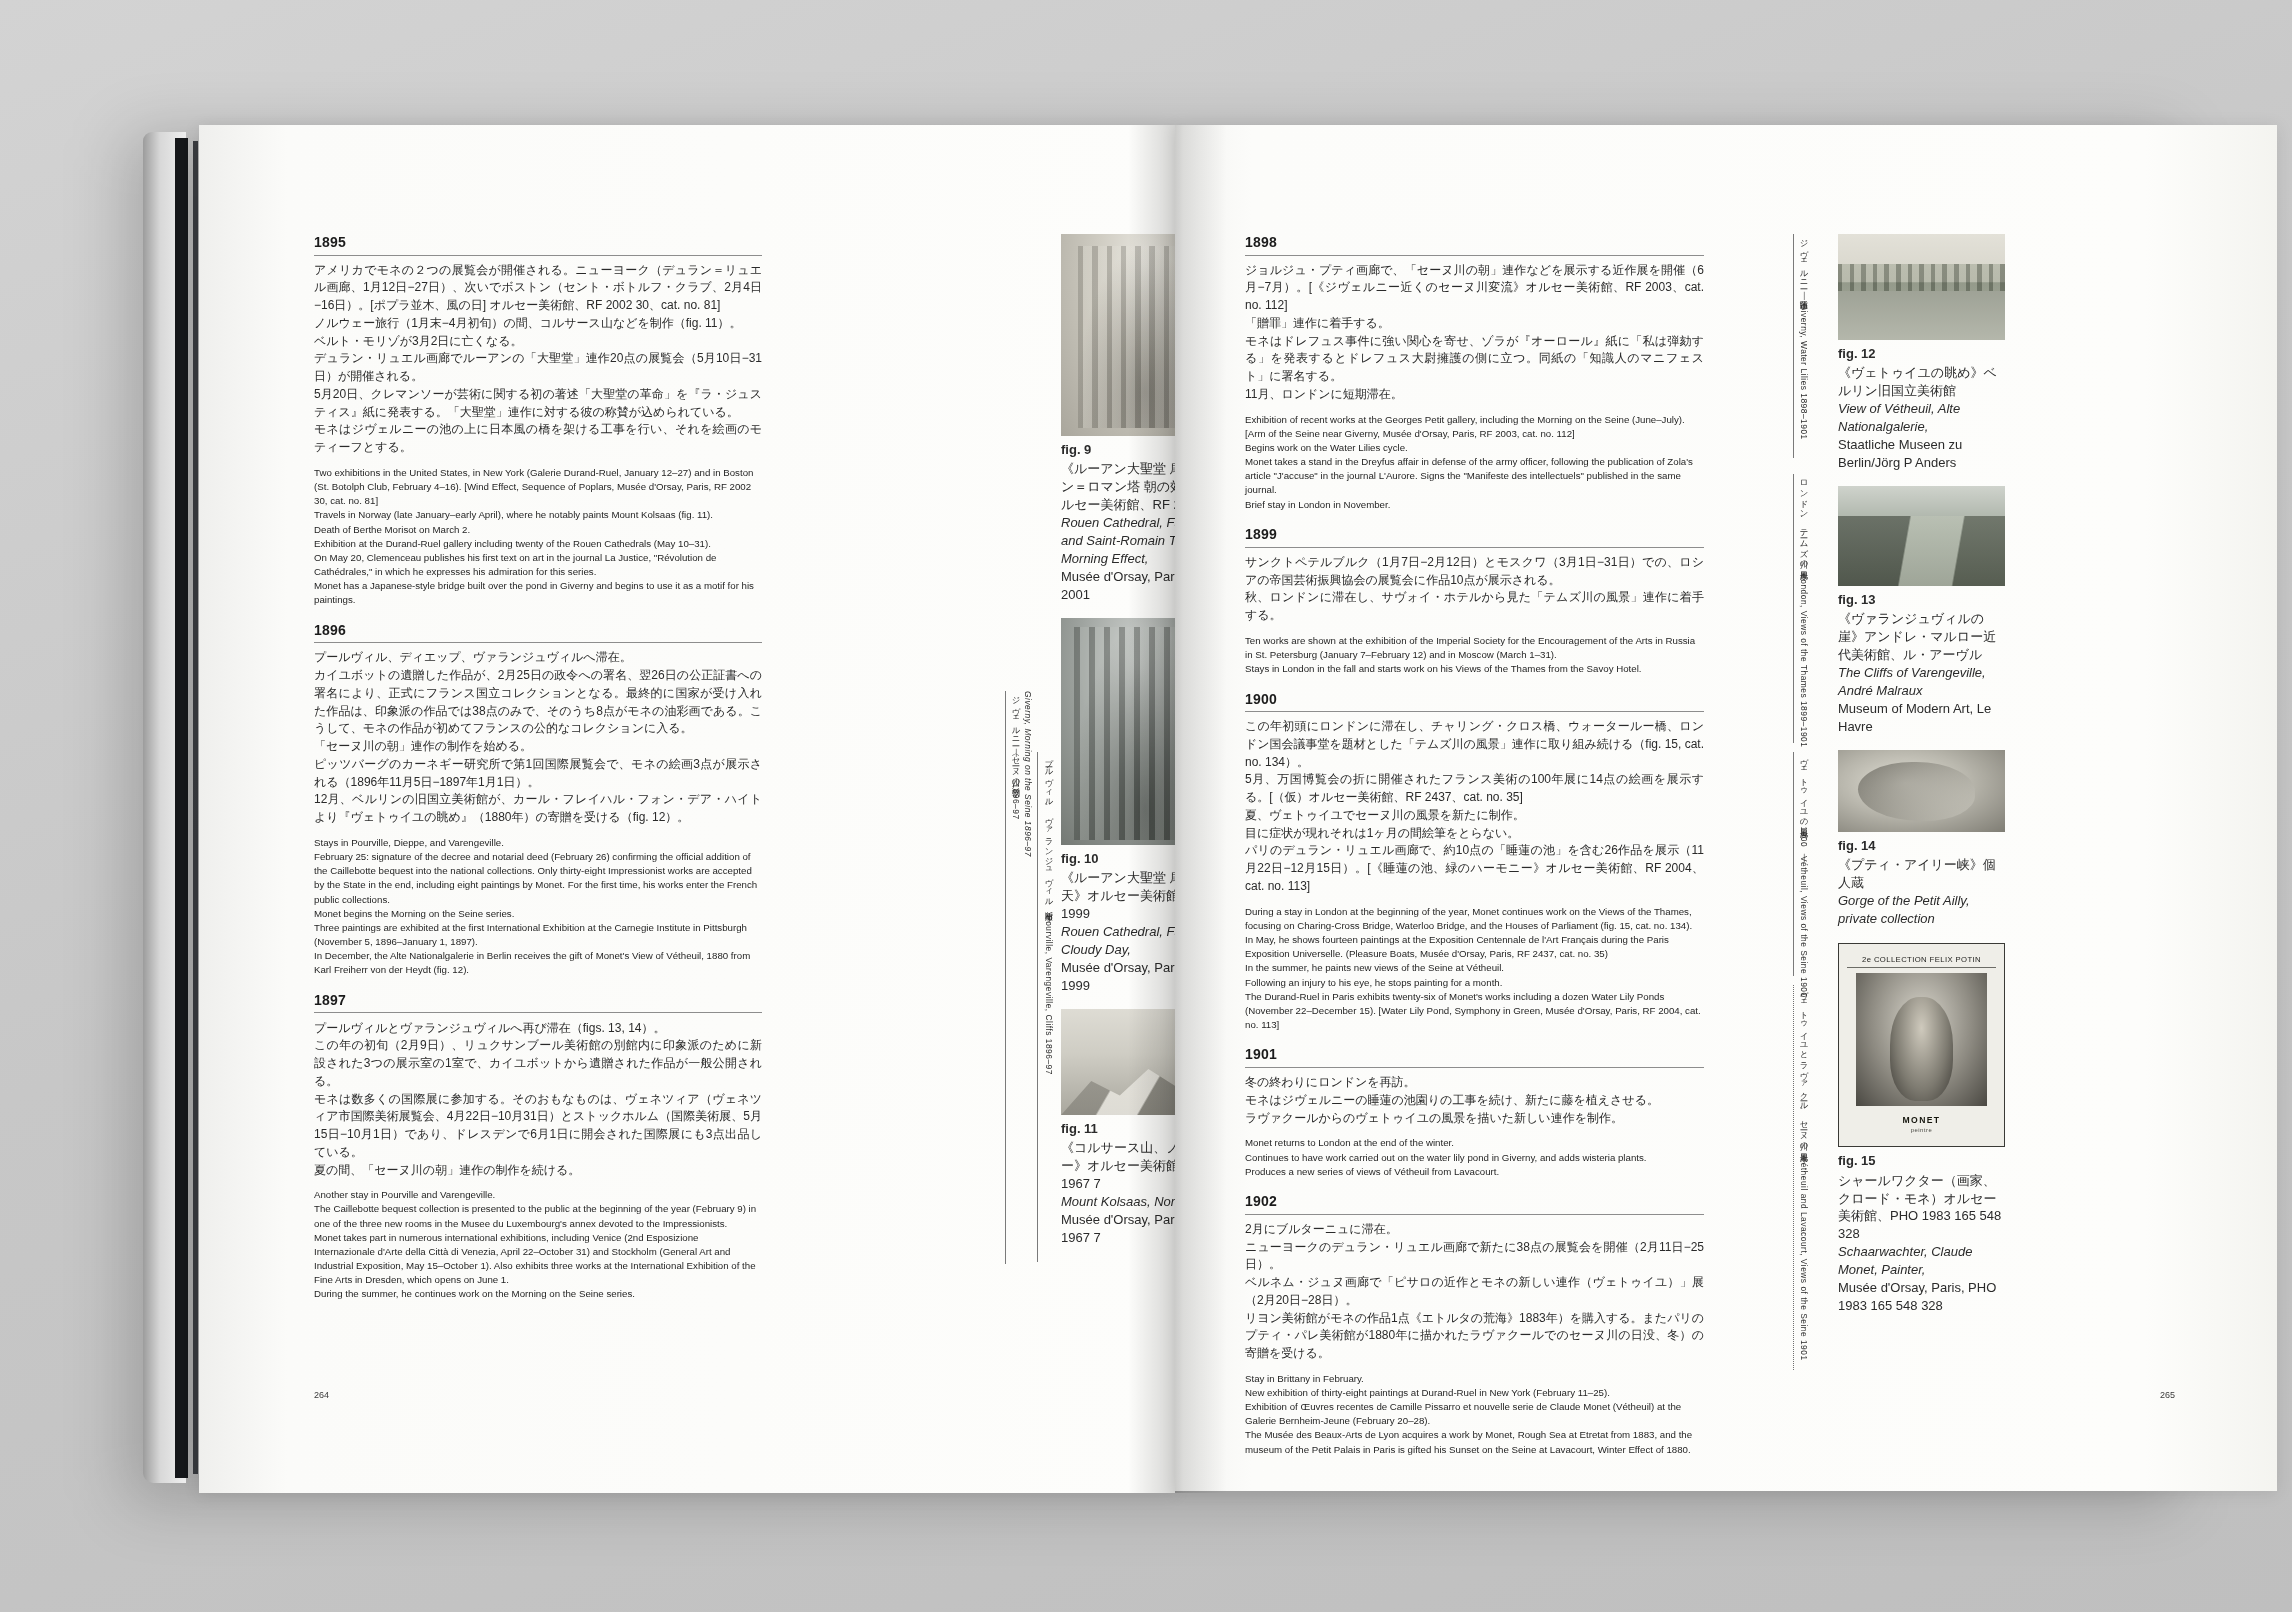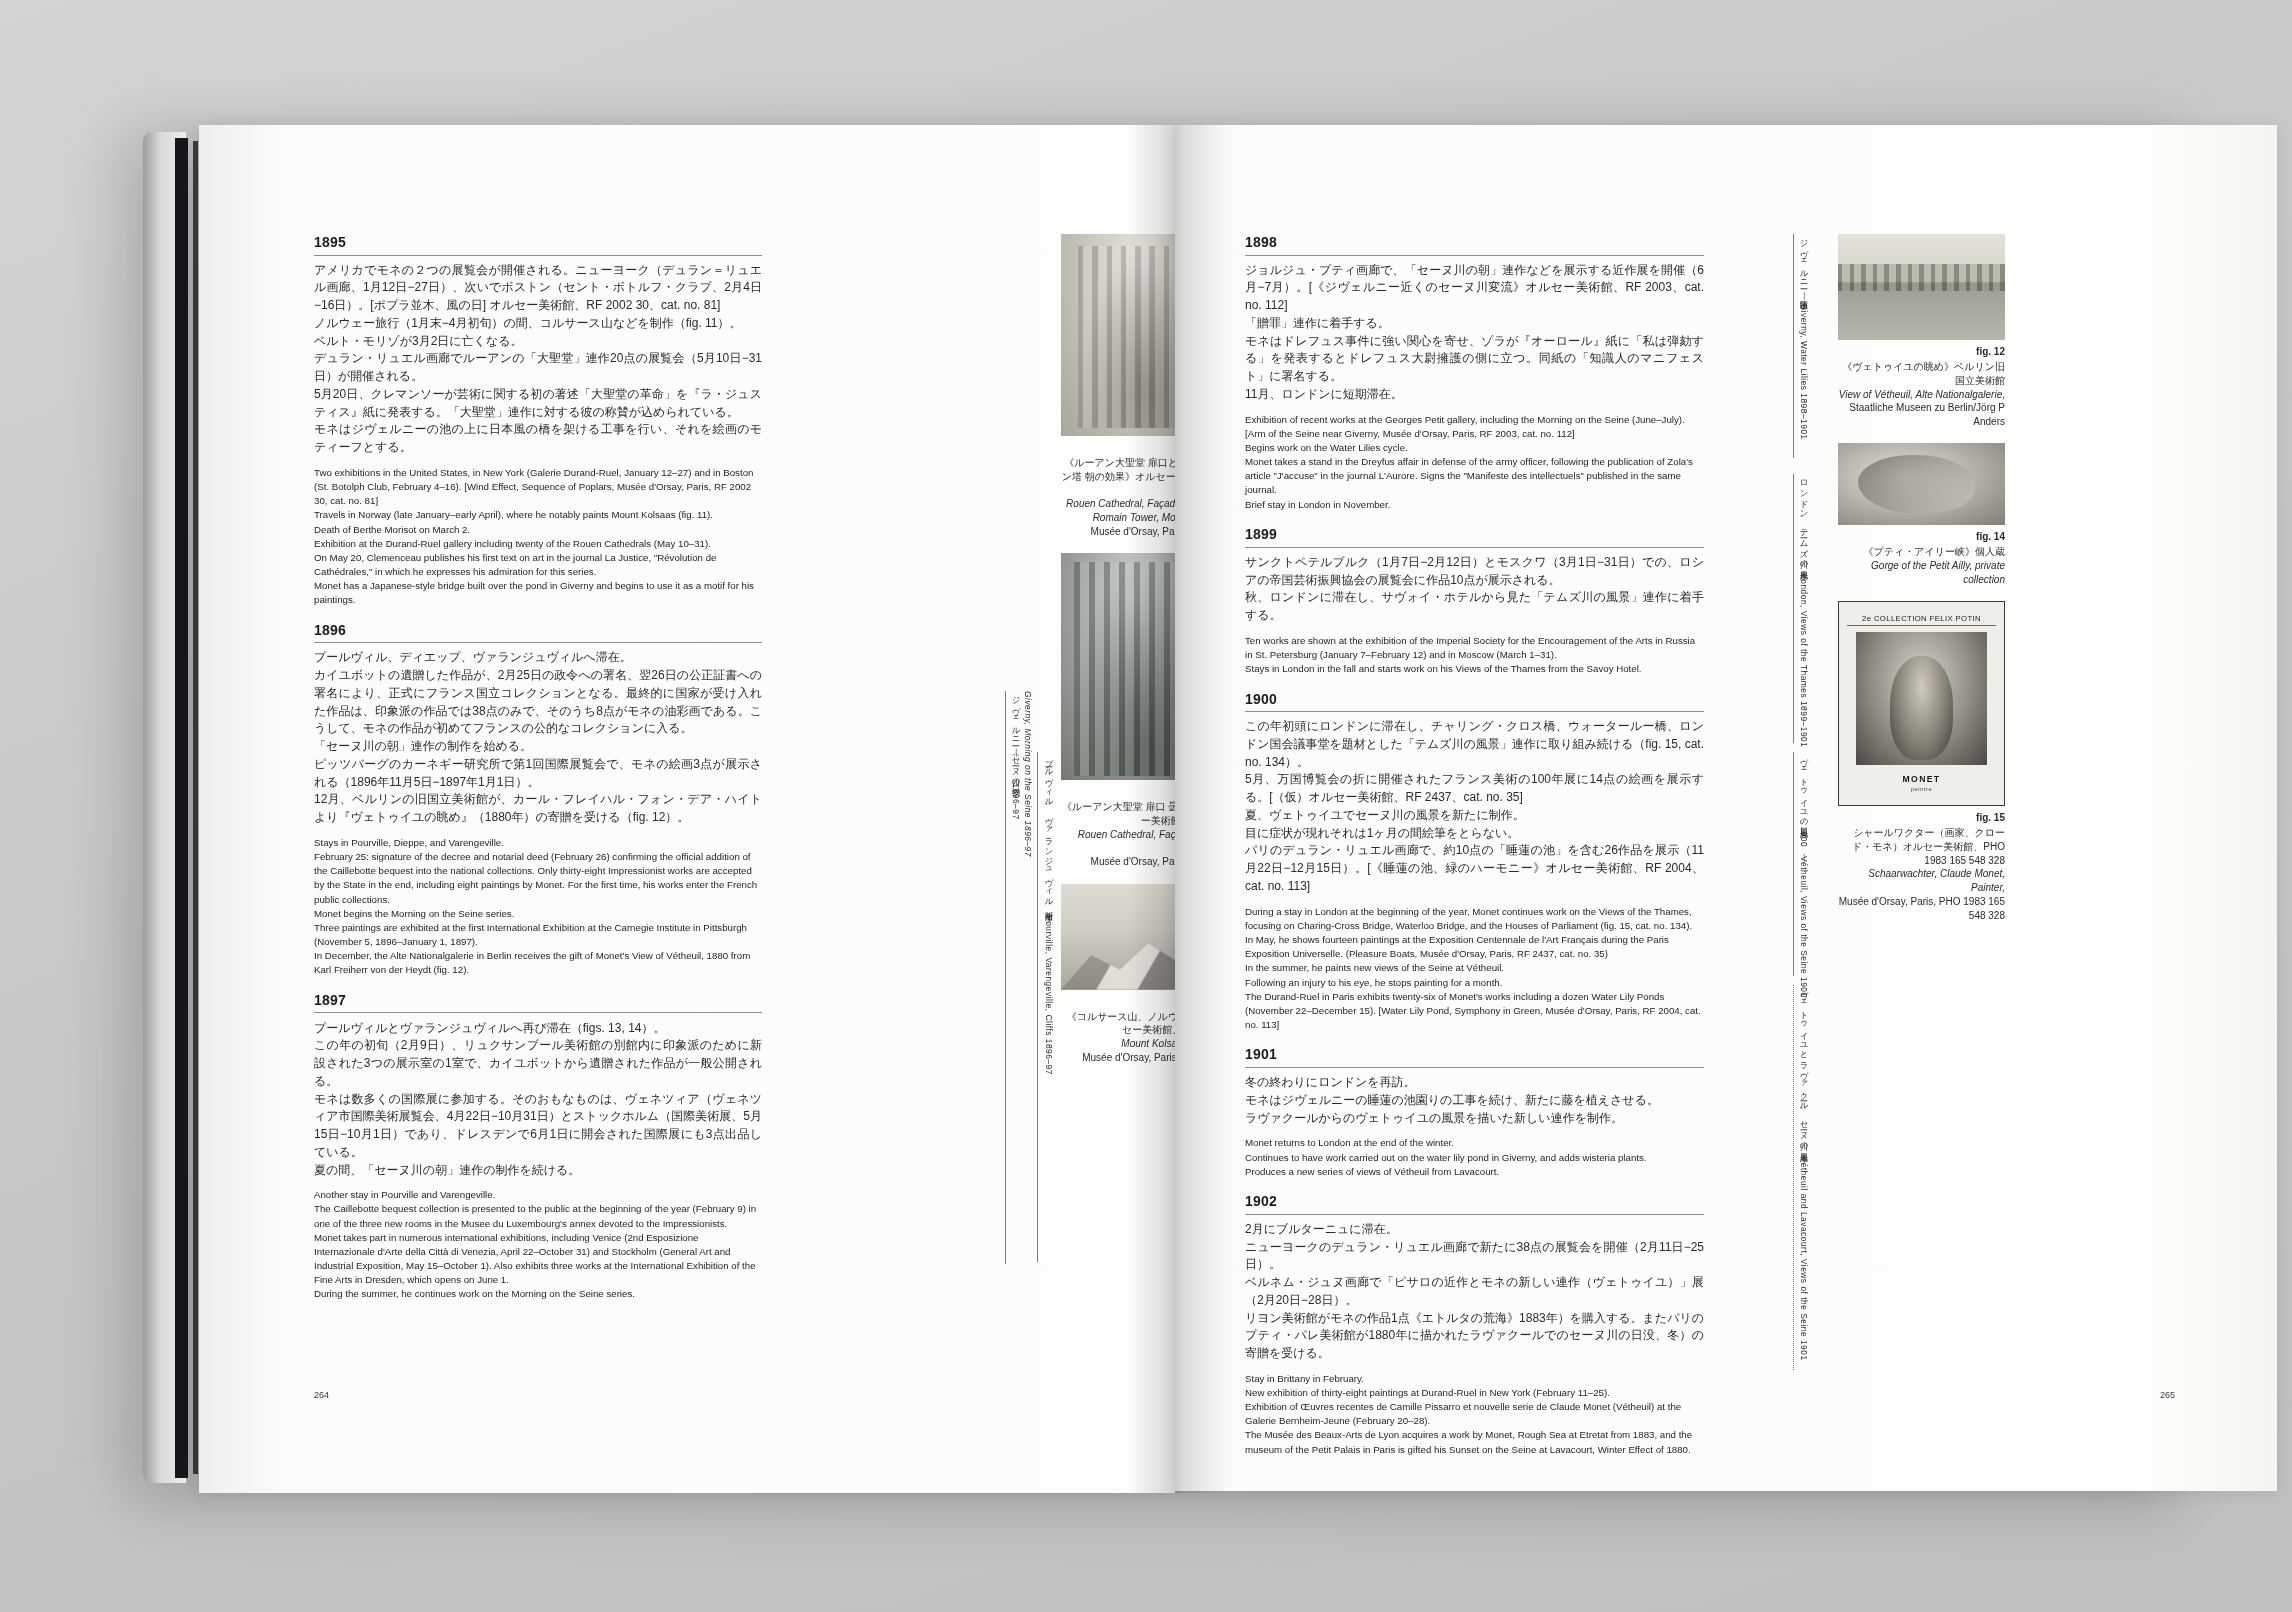--- a/index.html
+++ b/index.html
@@ -148,25 +148,24 @@
   .en {
     font-size: 9.7px;
     line-height: 1.46;
     color: #1f1f1f;
     margin: 0 0 14.3px 0;
     text-align: left;
   }
 
   
   .figcap {
-    font-size: 10px;
+    font-size: 13px;
     line-height: 1.38;
     color: #2b2b2b;
     margin-top: 4.5px;
-    text-align: right;
   }
   .figcap .lbl { font-weight: bold; display: block; margin-bottom: 1.8px; }
   .figcap .it { font-style: italic; }
 
   .figbox { margin-bottom: 14.3px; }
   .figimg {
     width: 100%;
     display: block;
     background: #bdbdb8;
     position: relative;
@@ -445,20 +444,29 @@
         <div class="figbox">
           <div class="figimg art-vetheuil" style="height:106px;"></div>
           <div class="figcap">
             <span class="lbl">fig. 12</span>
             <span>《ヴェトゥイユの眺め》ベルリン旧国立美術館</span><br>
             <span class="it">View of Vétheuil, Alte Nationalgalerie,</span><br>
             <span>Staatliche Museen zu Berlin/Jörg P Anders</span>
           </div>
         </div>
 
+        <div class="figbox">
+          <div class="figimg art-cliffs" style="height:100px;"></div>
+          <div class="figcap">
+            <span class="lbl">fig. 13</span>
+            <span>《ヴァランジュヴィルの崖》アンドレ・マルロー近代美術館、ル・アーヴル</span><br>
+            <span class="it">The Cliffs of Varengeville, André Malraux</span><br>
+            <span>Museum of Modern Art, Le Havre</span>
+          </div>
+        </div>
 
         <div class="figbox">
           <div class="figimg art-gorge" style="height:82px;"></div>
           <div class="figcap">
             <span class="lbl">fig. 14</span>
             <span>《プティ・アイリー峡》個人蔵</span><br>
             <span class="it">Gorge of the Petit Ailly, private collection</span>
           </div>
         </div>
 

